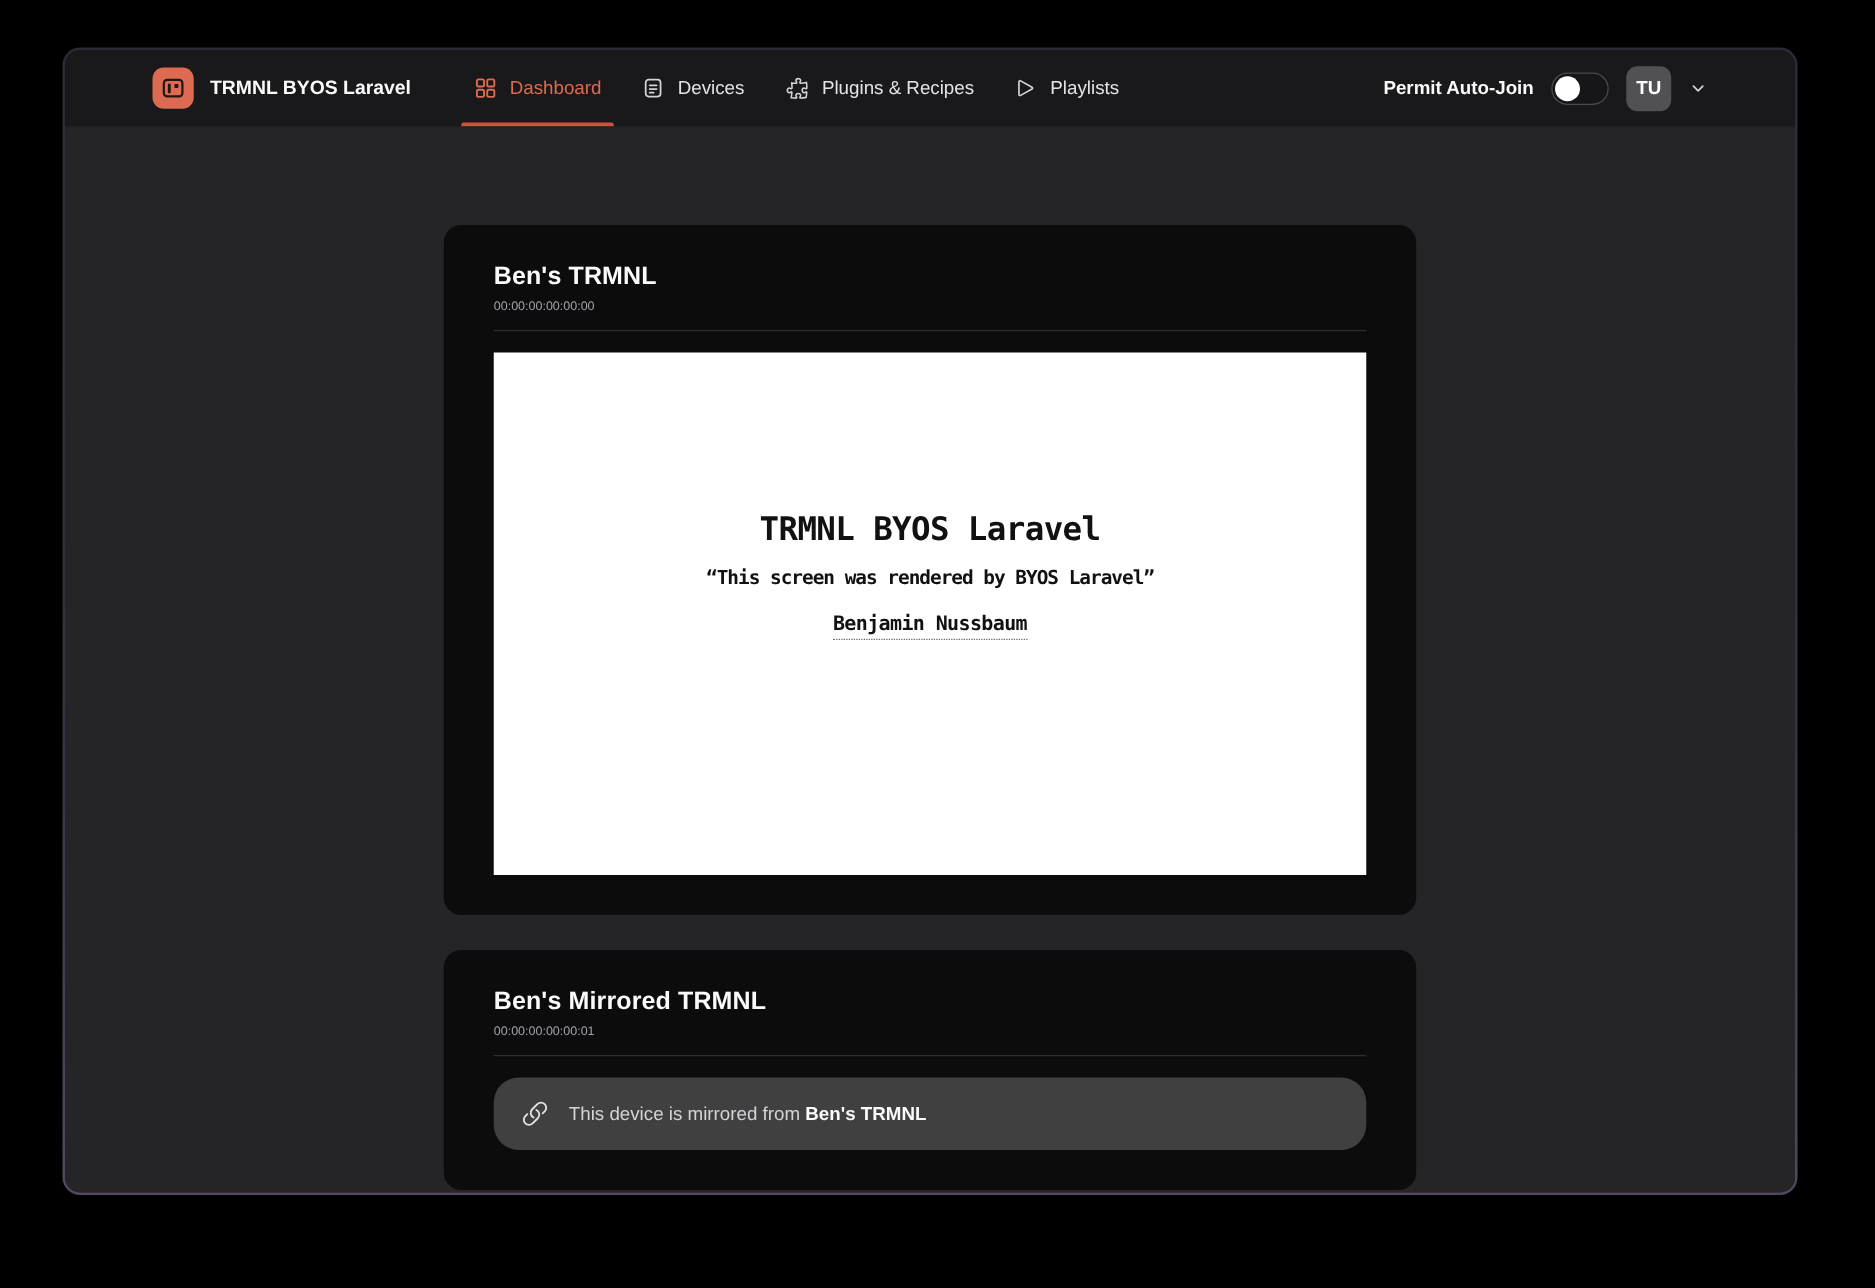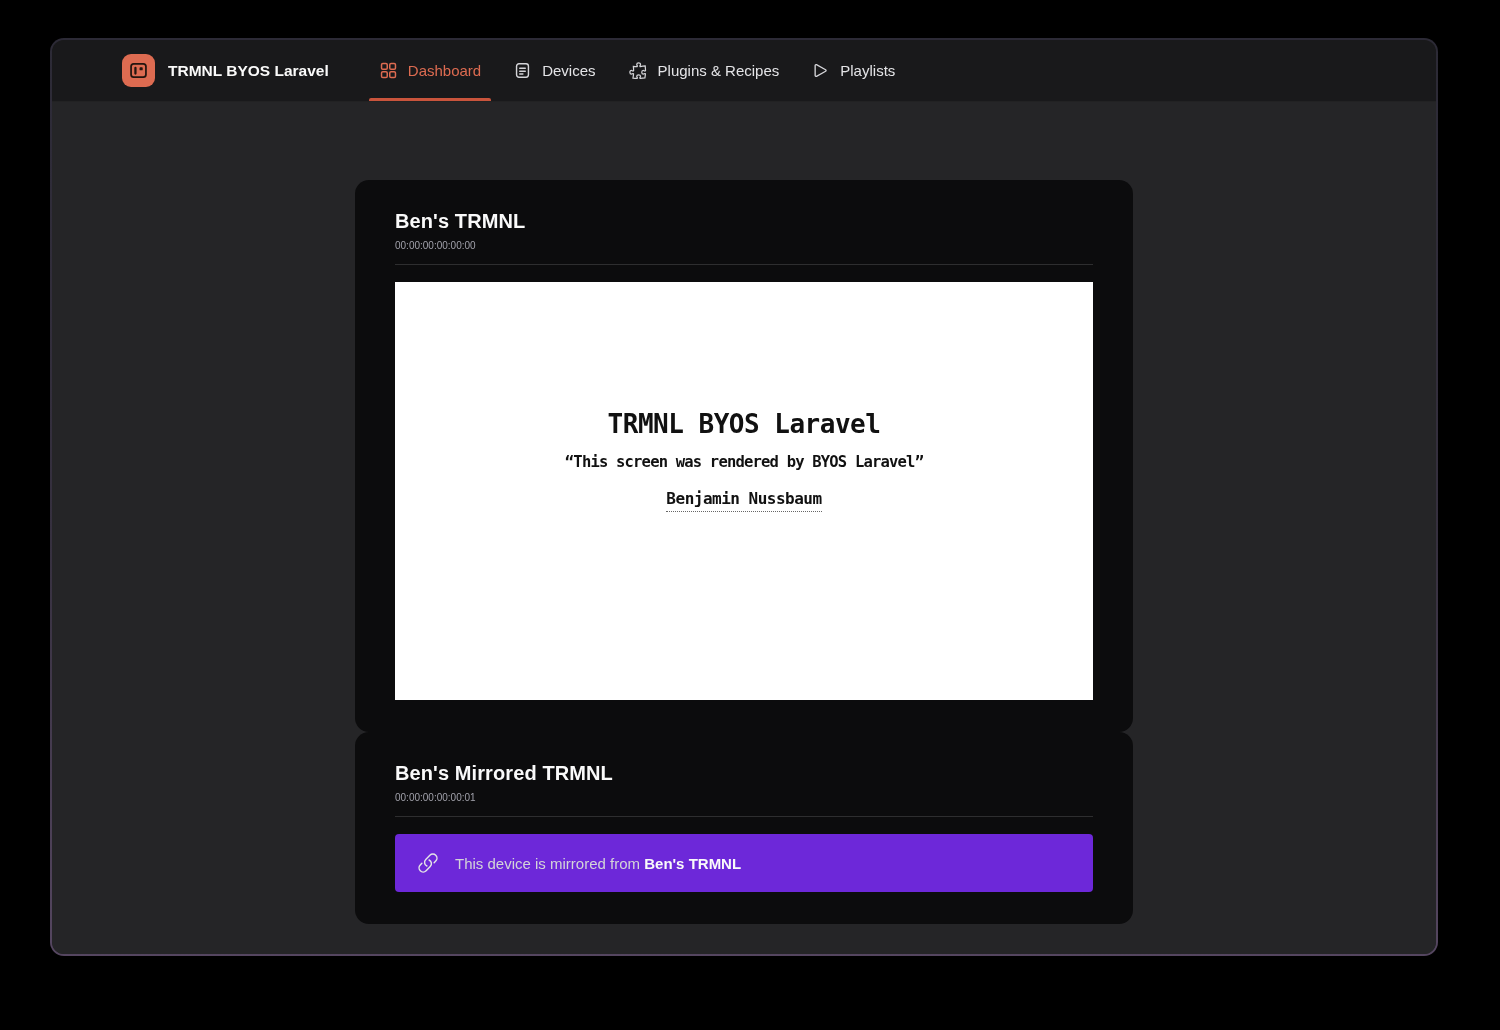--- a/index.html
+++ b/index.html
@@ -61,21 +61,21 @@
   }
   .chevron { color: #d4d4d8; display: flex; align-items: center; cursor: pointer; }
 
   
   .content {
     flex: 1 1 auto; overflow: hidden; background: #252527;
     display: flex; flex-direction: column; align-items: center; padding-top: 78px;
   }
   .device-card {
     width: 778px; background: #0c0c0d; border-radius: 14px;
-    padding: 30px 40px 32px 40px; flex: 0 0 auto;
+    padding: 30px 40px 32px 40px; margin-bottom: 28px; flex: 0 0 auto;
   }
   .device-name { color: #fafafa; font-size: 20px; font-weight: bold; letter-spacing: 0.1px; }
   .device-mac { color: #a1a1aa; font-size: 10px; margin-top: 7px; }
   .card-divider { height: 1px; background: rgba(255,255,255,0.14); margin-top: 13px; margin-bottom: 17px; }
 
   
   .screen {
     position: relative; width: 698px; height: 418px; background: #ffffff;
     font-family: "DejaVu Sans Mono", monospace; color: #111; overflow: hidden;
   }
@@ -90,21 +90,21 @@
   .screen-statusbar {
     position: absolute; left: 9px; right: 9px; bottom: 10px; height: 33px;
     background: repeating-conic-gradient(#999 0% 25%, #fff 0% 50%);
     background-size: 4px 4px;
     display: flex; align-items: center; padding: 0 10px; gap: 10px;
   }
   .statusbar-label { font-size: 15px; font-weight: bold; color: #0a0a0a; letter-spacing: -0.3px; }
 
   
   .mirror-box {
-    background: #6d28d9; border-radius: 4px; height: 58px;
+    background: #404040; border-radius: 20px; height: 58px;
     display: flex; align-items: center; gap: 16px; padding: 0 22px; margin-top: 14px;
   }
   .mirror-text { color: #d4d4d8; font-size: 15px; }
   .mirror-source { color: #fafafa; font-weight: bold; }
   .link-icon { color: #e4e4e7; display: flex; align-items: center; }
 
   svg { display: block; }
 </style>
 </head>
 <body>
@@ -158,20 +158,32 @@
         <div class="tab">
           <span class="tab-icon">
             <svg width="19" height="19" viewBox="0 0 24 24" fill="none" stroke="currentColor" stroke-width="1.7" stroke-linejoin="round">
               <path d="M5.25 5.653c0-.856.917-1.398 1.667-.986l11.54 6.347a1.125 1.125 0 0 1 0 1.971l-11.54 6.347a1.125 1.125 0 0 1-1.667-.985V5.653Z"></path>
             </svg>
           </span>
           <span>Playlists</span>
         </div>
       </div>
 
+      <div class="nav-right">
+        <span class="permit-label">Permit Auto-Join</span>
+        <div class="toggle">
+          <div class="toggle-knob"></div>
+        </div>
+        <div class="avatar">TU</div>
+        <span class="chevron">
+          <svg width="15" height="15" viewBox="0 0 24 24" fill="none" stroke="currentColor" stroke-width="2.2" stroke-linecap="round" stroke-linejoin="round">
+            <path d="M6 9.5 l6 6 6-6"></path>
+          </svg>
+        </span>
+      </div>
     </div>
 
     <div class="content">
 
       <div class="device-card">
         <div class="device-name">Ben's TRMNL</div>
         <div class="device-mac">00:00:00:00:00:00</div>
         <div class="card-divider"></div>
 
         <div class="screen">

